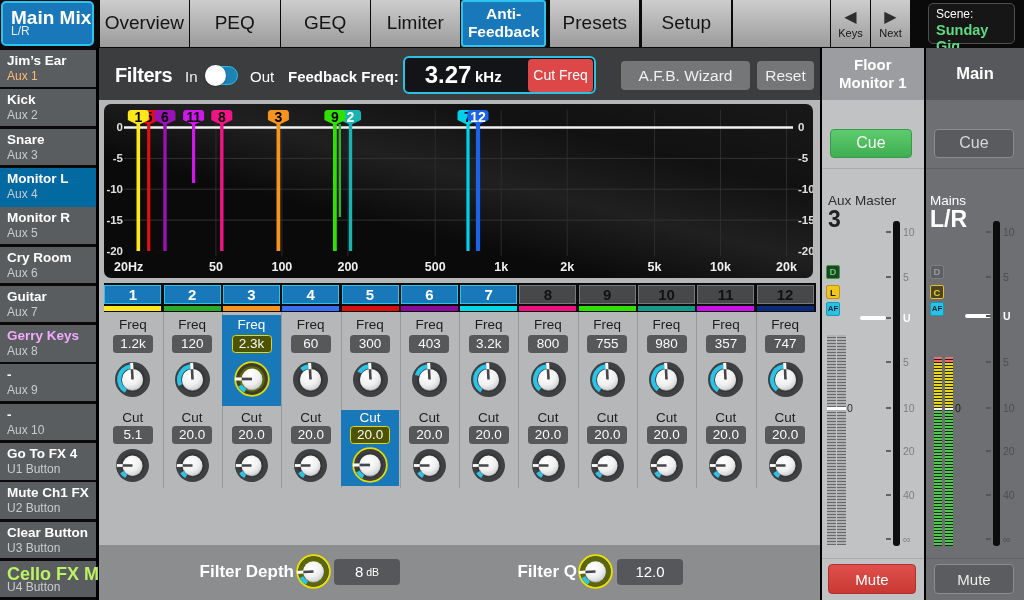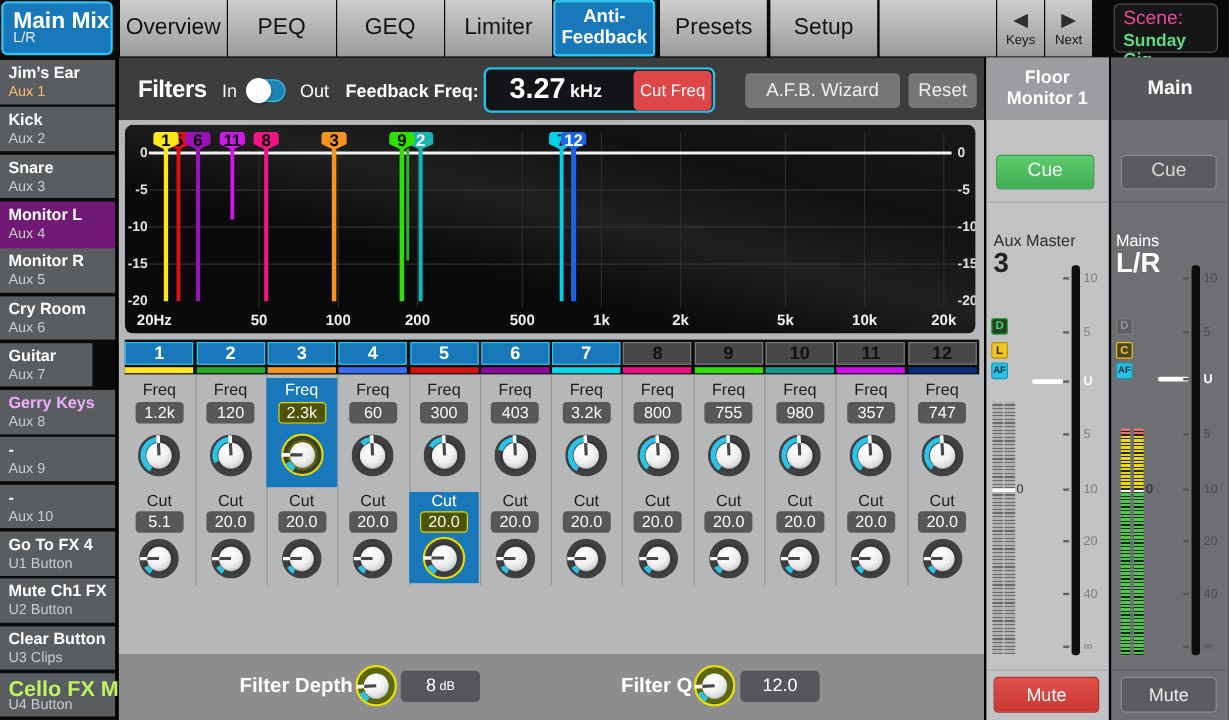--- a/index.html
+++ b/index.html
@@ -19,61 +19,61 @@
     <div class="abs" style="left:8px;top:21px;font-size:12px;color:#e8eaec">L/R</div>
   </div><div class="abs" style="left:0;top:50.0px;width:96px;height:36.5px;background:#5a5d5f;">
     <div class="abs" style="left:7px;top:3px;font-size:13.5px;font-weight:bold;color:#fff;white-space:nowrap">Jim’s Ear</div>
     <div class="abs" style="left:7px;top:19px;font-size:12px;color:#fdba74">Aux 1</div>
   </div><div class="abs" style="left:0;top:89.3px;width:96px;height:36.5px;background:#5a5d5f;">
     <div class="abs" style="left:7px;top:3px;font-size:13.5px;font-weight:bold;color:#fff;white-space:nowrap">Kick</div>
     <div class="abs" style="left:7px;top:19px;font-size:12px;color:#c9cbce">Aux 2</div>
   </div><div class="abs" style="left:0;top:128.6px;width:96px;height:36.5px;background:#5a5d5f;">
     <div class="abs" style="left:7px;top:3px;font-size:13.5px;font-weight:bold;color:#fff;white-space:nowrap">Snare</div>
     <div class="abs" style="left:7px;top:19px;font-size:12px;color:#c9cbce">Aux 3</div>
-  </div><div class="abs" style="left:0;top:167.9px;width:96px;height:49px;background:#701a75;">
+  </div><div class="abs" style="left:0;top:167.9px;width:96px;height:49px;background:#0369a1;">
     <div class="abs" style="left:7px;top:3px;font-size:13.5px;font-weight:bold;color:#fff;white-space:nowrap">Monitor L</div>
     <div class="abs" style="left:7px;top:19px;font-size:12px;color:#c9cbce">Aux 4</div>
   </div><div class="abs" style="left:0;top:207.2px;width:96px;height:36.5px;background:#5a5d5f;">
     <div class="abs" style="left:7px;top:3px;font-size:13.5px;font-weight:bold;color:#fff;white-space:nowrap">Monitor R</div>
     <div class="abs" style="left:7px;top:19px;font-size:12px;color:#c9cbce">Aux 5</div>
   </div><div class="abs" style="left:0;top:246.5px;width:96px;height:36.5px;background:#5a5d5f;">
     <div class="abs" style="left:7px;top:3px;font-size:13.5px;font-weight:bold;color:#fff;white-space:nowrap">Cry Room</div>
     <div class="abs" style="left:7px;top:19px;font-size:12px;color:#c9cbce">Aux 6</div>
-  </div><div class="abs" style="left:0;top:285.8px;width:77px;height:36.5px;background:#5a5d5f;">
+  </div><div class="abs" style="left:0;top:285.8px;width:96px;height:36.5px;background:#5a5d5f;">
     <div class="abs" style="left:7px;top:3px;font-size:13.5px;font-weight:bold;color:#fff;white-space:nowrap">Guitar</div>
     <div class="abs" style="left:7px;top:19px;font-size:12px;color:#c9cbce">Aux 7</div>
   </div><div class="abs" style="left:0;top:325.1px;width:96px;height:36.5px;background:#5a5d5f;">
     <div class="abs" style="left:7px;top:3px;font-size:13.5px;font-weight:bold;color:#f0abfc;white-space:nowrap">Gerry Keys</div>
     <div class="abs" style="left:7px;top:19px;font-size:12px;color:#c9cbce">Aux 8</div>
   </div><div class="abs" style="left:0;top:364.4px;width:96px;height:36.5px;background:#5a5d5f;">
     <div class="abs" style="left:7px;top:3px;font-size:13.5px;font-weight:bold;color:#fff;white-space:nowrap">-</div>
     <div class="abs" style="left:7px;top:19px;font-size:12px;color:#c9cbce">Aux 9</div>
   </div><div class="abs" style="left:0;top:403.7px;width:96px;height:36.5px;background:#5a5d5f;">
     <div class="abs" style="left:7px;top:3px;font-size:13.5px;font-weight:bold;color:#fff;white-space:nowrap">-</div>
     <div class="abs" style="left:7px;top:19px;font-size:12px;color:#c9cbce">Aux 10</div>
   </div><div class="abs" style="left:0;top:443.0px;width:96px;height:36.5px;background:#5a5d5f;">
     <div class="abs" style="left:7px;top:3px;font-size:13.5px;font-weight:bold;color:#fff;white-space:nowrap">Go To FX 4</div>
     <div class="abs" style="left:7px;top:19px;font-size:12px;color:#c9cbce">U1 Button</div>
   </div><div class="abs" style="left:0;top:482.3px;width:96px;height:36.5px;background:#5a5d5f;">
     <div class="abs" style="left:7px;top:3px;font-size:13.5px;font-weight:bold;color:#fff;white-space:nowrap">Mute Ch1 FX</div>
     <div class="abs" style="left:7px;top:19px;font-size:12px;color:#c9cbce">U2 Button</div>
   </div><div class="abs" style="left:0;top:521.6px;width:96px;height:36.5px;background:#5a5d5f;">
     <div class="abs" style="left:7px;top:3px;font-size:13.5px;font-weight:bold;color:#fff;white-space:nowrap">Clear Button</div>
-    <div class="abs" style="left:7px;top:19px;font-size:12px;color:#c9cbce">U3 Clips</div>
+    <div class="abs" style="left:7px;top:19px;font-size:12px;color:#c9cbce">U3 Button</div>
   </div><div class="abs" style="left:0;top:560.9px;width:96px;height:36.5px;background:#5a5d5f;">
     <div class="abs" style="left:7px;top:3px;font-size:18px;font-weight:bold;color:#bef264;white-space:nowrap">Cello FX Mute</div>
     <div class="abs" style="left:7px;top:19px;font-size:12px;color:#c9cbce">U4 Button</div>
   </div><div class="abs" style="left:96px;top:0;width:928px;height:48px;background:#0a0a0a"></div><div class="abs" style="left:99.7px;top:0;width:89.3px;height:46.5px;background:linear-gradient(#cdcdcd,#9b9b9b);display:flex;align-items:center;justify-content:center;font-size:19px;color:#141414">Overview</div><div class="abs" style="left:189.7px;top:0;width:90.0px;height:46.5px;background:linear-gradient(#cdcdcd,#9b9b9b);display:flex;align-items:center;justify-content:center;font-size:19px;color:#141414">PEQ</div><div class="abs" style="left:280.5px;top:0;width:89.3px;height:46.5px;background:linear-gradient(#cdcdcd,#9b9b9b);display:flex;align-items:center;justify-content:center;font-size:19px;color:#141414">GEQ</div><div class="abs" style="left:370.9px;top:0;width:88.9px;height:46.5px;background:linear-gradient(#cdcdcd,#9b9b9b);display:flex;align-items:center;justify-content:center;font-size:19px;color:#141414">Limiter</div><div class="abs" style="left:550.3px;top:0;width:89.0px;height:46.5px;background:linear-gradient(#cdcdcd,#9b9b9b);display:flex;align-items:center;justify-content:center;font-size:19px;color:#141414">Presets</div><div class="abs" style="left:642.0px;top:0;width:88.7px;height:46.5px;background:linear-gradient(#cdcdcd,#9b9b9b);display:flex;align-items:center;justify-content:center;font-size:19px;color:#141414">Setup</div><div class="abs" style="left:733.3px;top:0;width:96.7px;height:46.5px;background:linear-gradient(#cdcdcd,#9b9b9b);display:flex;align-items:center;justify-content:center;font-size:19px;color:#141414"></div><div class="abs" style="left:460.9px;top:0;width:85.5px;height:46.5px;background:#1878ba;border:2px solid #2cc3ef;border-radius:3px;display:flex;align-items:center;justify-content:center;text-align:center;font-size:15.5px;font-weight:bold;color:#fff;line-height:1.15">Anti-<br>Feedback</div><div class="abs" style="left:831px;top:0;width:39px;height:46.5px;background:linear-gradient(#cdcdcd,#9b9b9b);text-align:center">
     <div style="font-size:16px;color:#2e2e2e;margin-top:7px">◀</div>
     <div style="font-size:11px;color:#141414;margin-top:1px">Keys</div>
   </div><div class="abs" style="left:871px;top:0;width:39px;height:46.5px;background:linear-gradient(#cdcdcd,#9b9b9b);text-align:center">
     <div style="font-size:16px;color:#2e2e2e;margin-top:7px">▶</div>
     <div style="font-size:11px;color:#141414;margin-top:1px">Next</div>
   </div><div class="abs" style="left:928px;top:3px;width:87px;height:41px;background:#161616;border:1.5px solid #4e4e4e;border-radius:5px;padding:3px 0 0 7px">
-    <div style="font-size:16px;color:#ec4899">Scene:</div>
+    <div style="font-size:12px;color:#ffffff">Scene:</div>
     <div style="font-size:14.5px;font-weight:bold;color:#5fd983;margin-top:1px">Sunday Gig</div>
   </div><div class="abs" style="left:99px;top:48px;width:721px;height:52px;background:#3b3d3f"></div><div class="abs" style="left:99px;top:100px;width:721px;height:445px;background:#b5b7b9"></div><div class="abs" style="left:99px;top:545px;width:721px;height:55px;background:#8b8d8f"></div><div class="abs" style="left:115px;top:63.5px;font-size:20px;font-weight:bold;color:#fff;letter-spacing:-0.4px">Filters</div><div class="abs" style="left:185px;top:68px;font-size:15px;color:#f2f2f2">In</div><div class="abs" style="left:204.5px;top:65.5px;width:33px;height:19px;background:#1e82b4;border:1.5px solid #2cc0e4;border-radius:10px"></div><div class="abs" style="left:205px;top:65px;width:21px;height:21px;background:radial-gradient(circle at 42% 35%,#ffffff 55%,#e9e9e9);border-radius:11px;box-shadow:0 1px 2px rgba(0,0,0,0.35)"></div><div class="abs" style="left:250px;top:68px;font-size:15px;color:#fff">Out</div><div class="abs" style="left:288px;top:67.5px;width:103px;text-align:right;font-size:15px;font-weight:bold;color:#fff;white-space:nowrap">Feedback Freq:</div><div class="abs" style="left:403px;top:56px;width:193px;height:38px;background:#121418;border:2.5px solid #2bc0e4;border-radius:6px"></div><div class="abs" style="left:403px;top:61px;width:90px;text-align:center;font-size:24px;font-weight:bold;color:#fff">3.27</div><div class="abs" style="left:475px;top:68px;font-size:15px;font-weight:bold;color:#fff">kHz</div><div class="abs" style="left:528px;top:58.5px;width:65px;height:33px;background:#dd4747;border-radius:4px;display:flex;align-items:center;justify-content:center;font-size:14px;color:#fff">Cut Freq</div><div class="abs" style="left:621px;top:61px;width:129px;height:29px;background:#747678;border-radius:4px;display:flex;align-items:center;justify-content:center;font-size:15.5px;color:#f0f0f0">A.F.B. Wizard</div><div class="abs" style="left:757px;top:61px;width:57px;height:29px;background:#747678;border-radius:4px;display:flex;align-items:center;justify-content:center;font-size:15.5px;color:#f0f0f0">Reset</div><svg class="abs" style="left:104px;top:104px" width="709" height="174" viewBox="0 0 709 174">
     <defs>
       <linearGradient id="streak" x1="0" y1="1" x2="1" y2="0">
         <stop offset="0.35" stop-color="#fff" stop-opacity="0"></stop>
         <stop offset="0.55" stop-color="#fff" stop-opacity="0.09"></stop>
         <stop offset="0.75" stop-color="#fff" stop-opacity="0.03"></stop>
         <stop offset="1" stop-color="#fff" stop-opacity="0.06"></stop>
       </linearGradient>
     </defs>

